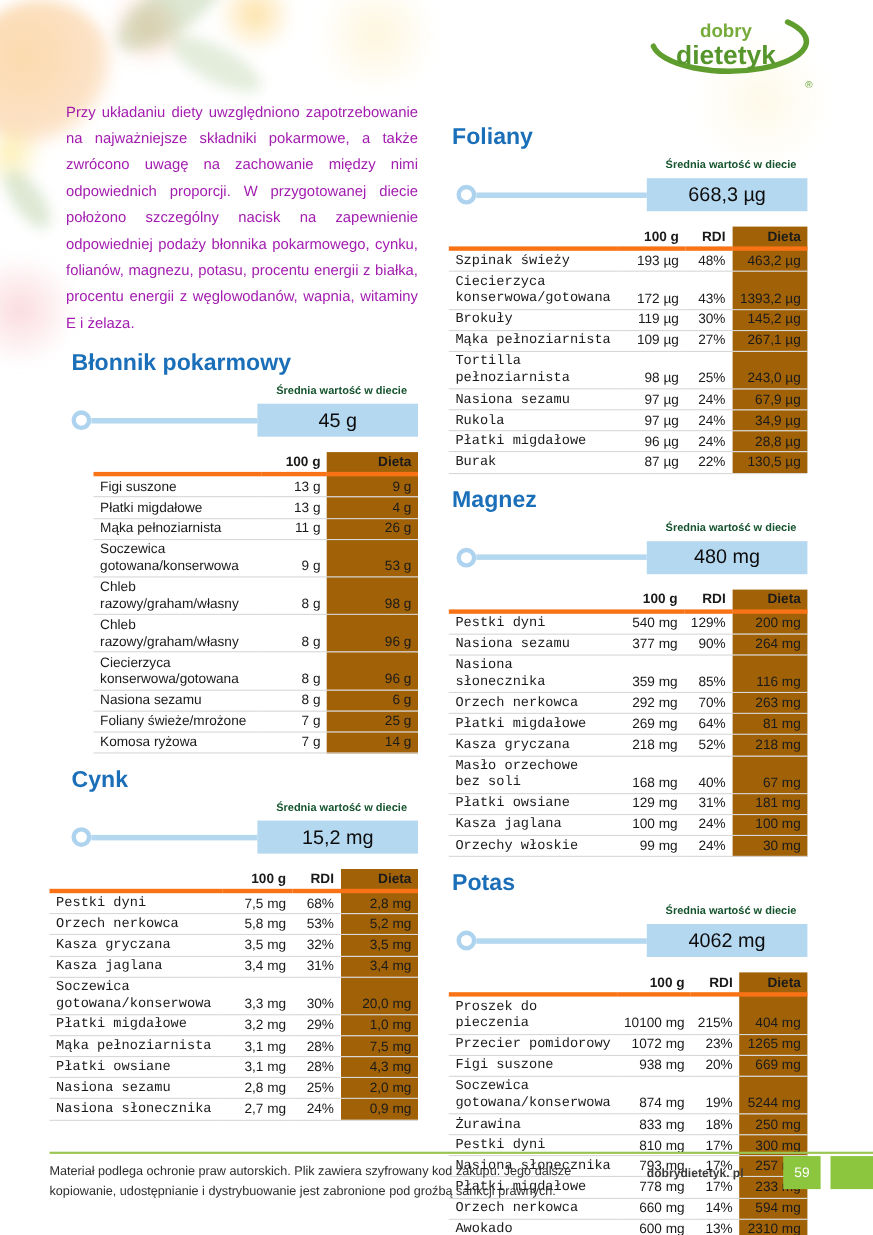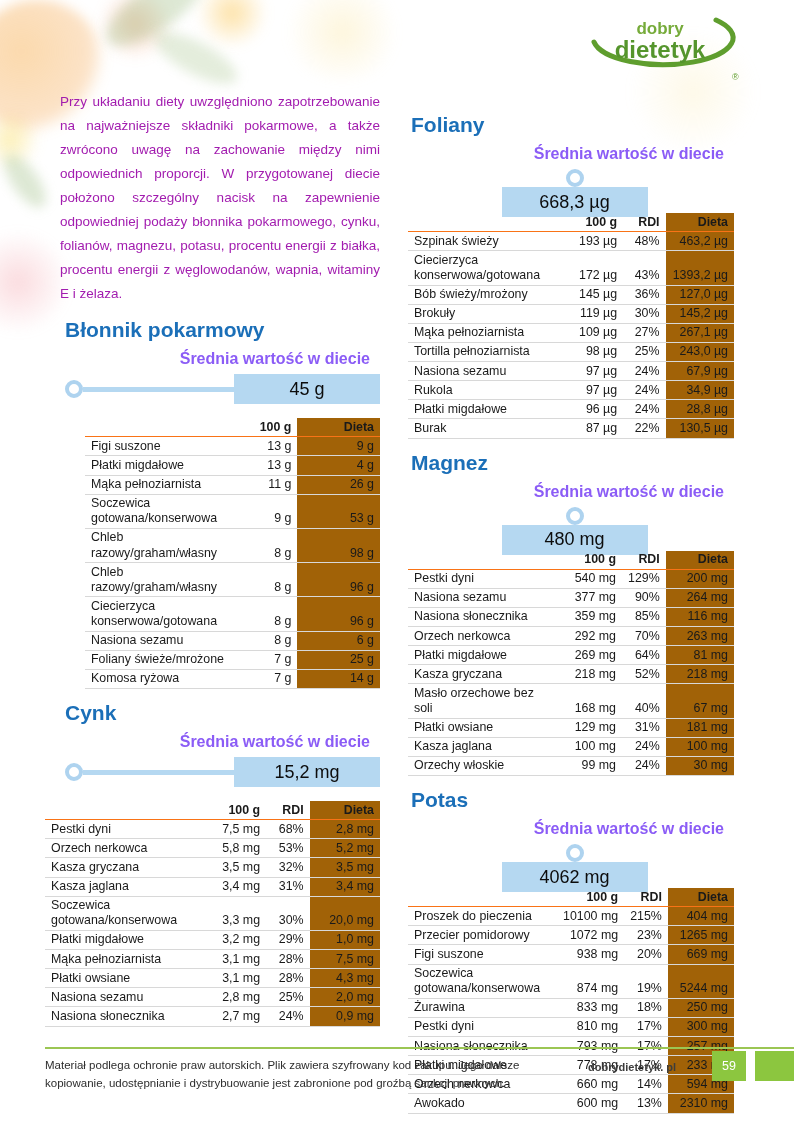--- a/index.html
+++ b/index.html
@@ -34,48 +34,48 @@
     font-size:13.5px; line-height:1.78; text-align:justify; color:#a21caf;
   }
 
   .section-title {
     margin:12px 0 4px 20px; font-size:21px; font-weight:bold; color:#1b6fb8;
   }
   .col-right .section-title { margin-left:3px; }
 
   .avg-label {
     margin:8px 0 6px 0; padding-right:10px;
-    font-size:16px; font-weight:bold; color:#8b5cf6; text-align:right;
+    font-size:10px; font-weight:bold; color:#14532d; text-align:right;
   }
 
   .slider { display:flex; align-items:center; height:30px; margin-left:20px; }
-  .col-right .slider { margin-left:7px;flex-direction:column; }
+  .col-right .slider { margin-left:7px; }
   .knob  { flex:none; width:10px; height:10px; border:4px solid #aed3ef; border-radius:50%; background:#fff; }
   .track { flex:1; height:5px; background:#b5d8f1; }
   .value-box {
     flex:none; width:146px; height:30px; background:#b5d8f1;
     display:flex; align-items:center; justify-content:center;
     font-size:18px; color:#0c0c0c;
   }
 
   
   table.nutri-table { border-collapse:collapse; margin-top:14px; width:100%; font-size:12.4px; }
   table.nutri-table.indent { margin-left:40px; width:calc(100% - 40px); }
   .nutri-table th, .nutri-table td {
     padding:1.5px 6px; border-bottom:1px solid #d8d8d8;
     line-height:1.22; vertical-align:bottom;
   }
-  .nutri-table thead th { font-weight:bold; border-bottom:1px solid #f97316; }
+  .nutri-table thead th { font-weight:bold; border-bottom:4px solid #f97316; }
   .c-name  { text-align:left; padding-left:4px; }
   .c-num   { text-align:right; white-space:nowrap; }
   .c-dieta { background:#a16207; }
   .cols-2 .c-name { width:52%; }
   .cols-2 .c-num  { width:20%; }
   .cols-2 .c-dieta{ width:28%; }
-  .cols-3 .c-name { width:47%; }
+  .cols-3 .c-name { width:47%;font-family:Liberation Mono, monospace; }
   .cols-3 .c-num  { width:19%; }
   .cols-3 .c-rdi  { width:13%; }
   .cols-3 .c-dieta{ width:21%; }
 
   
   .footer-line   { position:absolute; left:45px; right:0; top:1047px; height:2px; background:#9bc653; }
   .footer-text   { position:absolute; left:45px; top:1057px; width:505px; font-size:11.5px; line-height:1.55; color:#2d2d2d; }
   .footer-site   { position:absolute; left:588px; top:1061px; font-size:11px; font-weight:bold; color:#3c3c3c; }
   .footer-page   { position:absolute; left:712px; top:1051px; width:34px; height:30px; background:#8cc63f;
                    color:#fff; display:flex; align-items:center; justify-content:center; font-size:12.5px; }
@@ -288,26 +288,20 @@
               <td class="c-num c-rdi">48%</td>
               <td class="c-num c-dieta">463,2 µg</td>
             </tr>
             <tr>
               <td class="c-name">Ciecierzyca konserwowa/gotowana</td>
               <td class="c-num">172 µg</td>
               <td class="c-num c-rdi">43%</td>
               <td class="c-num c-dieta">1393,2 µg</td>
             </tr>
             <tr>
-              <td class="c-name">Bób świeży/mrożony</td>
-              <td class="c-num">145 µg</td>
-              <td class="c-num c-rdi">36%</td>
-              <td class="c-num c-dieta">127,0 µg</td>
-            </tr>
-            <tr>
               <td class="c-name">Brokuły</td>
               <td class="c-num">119 µg</td>
               <td class="c-num c-rdi">30%</td>
               <td class="c-num c-dieta">145,2 µg</td>
             </tr>
             <tr>
               <td class="c-name">Mąka pełnoziarnista</td>
               <td class="c-num">109 µg</td>
               <td class="c-num c-rdi">27%</td>
               <td class="c-num c-dieta">267,1 µg</td>

